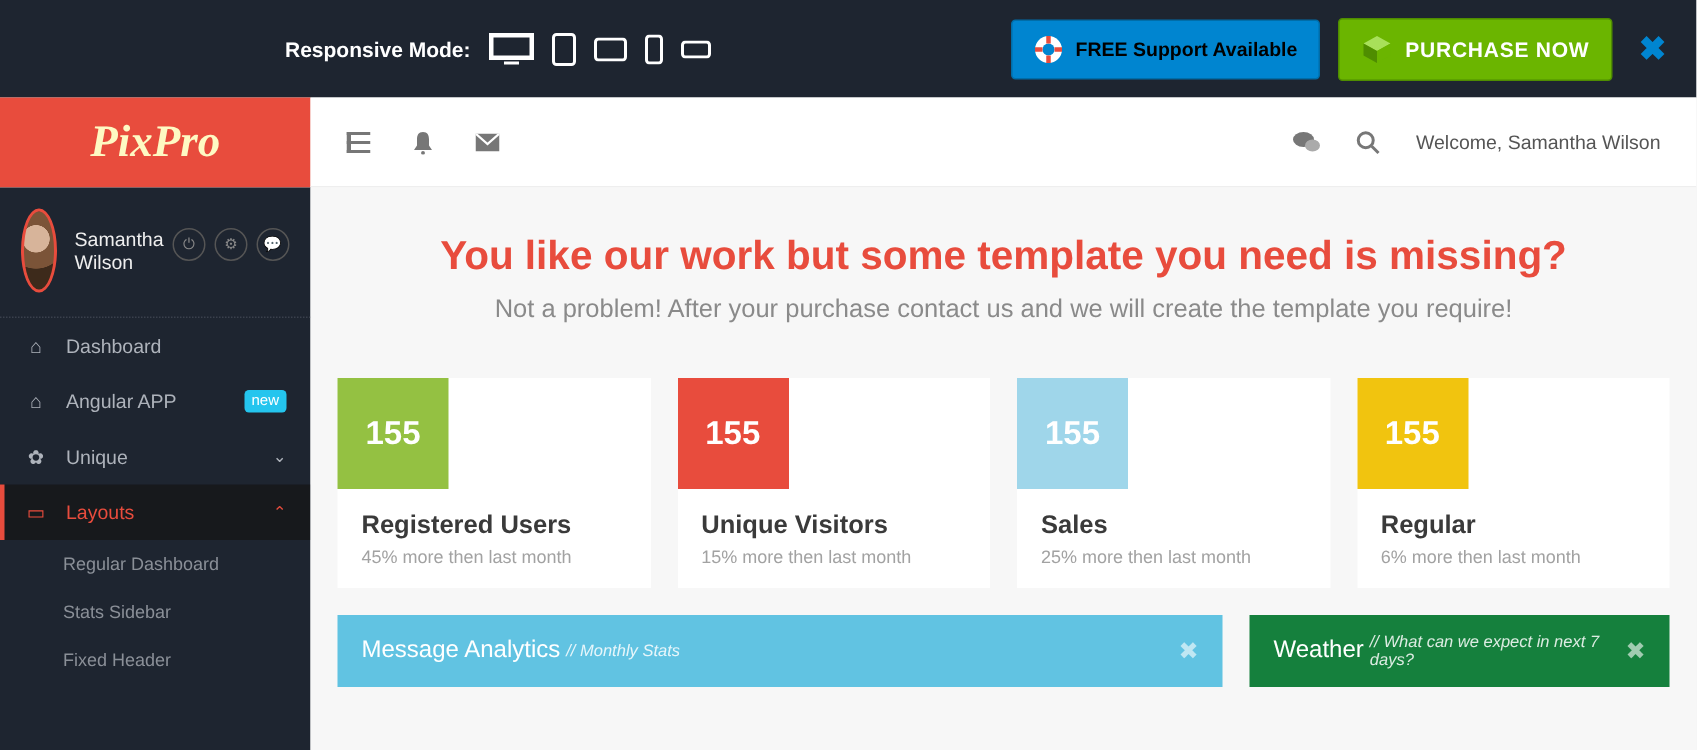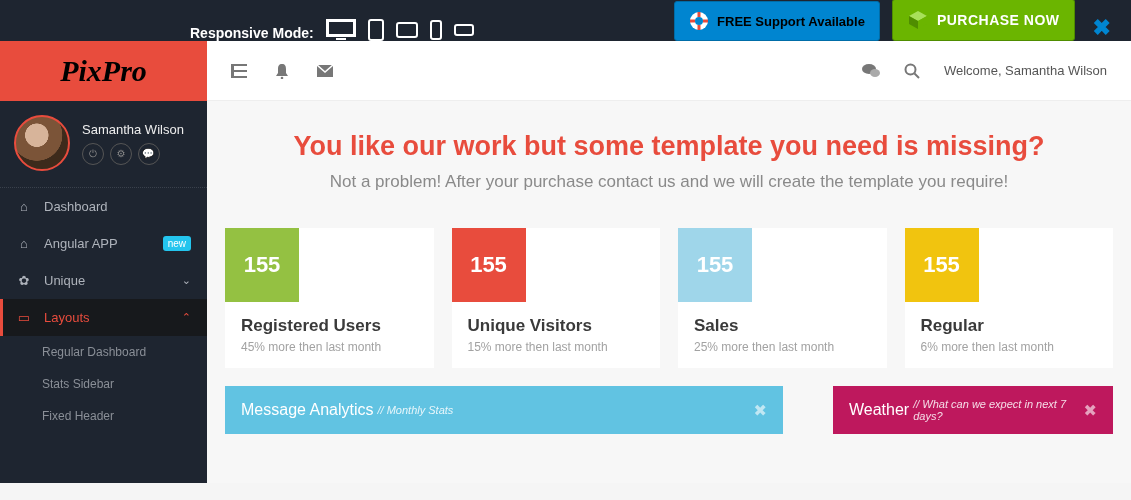--- a/index.html
+++ b/index.html
@@ -1,44 +1,44 @@
 <!DOCTYPE html>
 <html><head>
 <meta charset="utf-8">
 <style>
 * { box-sizing: border-box; margin: 0; padding: 0; }
 body { font-family: 'Segoe UI', Arial, sans-serif; background: #f5f5f5; width: 1131px; height: 500px; overflow: hidden; }
 
 
-.topbar { background: #1e2530; height: 41px; display: flex; align-items: flex-end; padding: 0 20px; color: #fff; }
+.topbar { background: #1e2530; height: 65px; display: flex; align-items: center; padding: 0 20px; color: #fff; }
 .responsive-label { font-weight: bold; font-size: 14px; margin-left: 170px; margin-right: 12px; }
 .device-icons { display: flex; gap: 12px; align-items: center; }
 .device-icons span { display: inline-flex; align-items: center; justify-content: center; cursor: pointer; }
 .topbar-spacer { flex: 1; }
 .btn-support { background: #0085d0; border: 1px solid #006da8; color: #000000; padding: 9px 14px; font-weight: bold; font-size: 13px; display: flex; align-items: center; gap: 8px; border-radius: 3px; margin-right: 12px; cursor: pointer; }
 .btn-purchase { background: #6bb500; border: 1px solid #4f8d00; color: #fff; padding: 9px 14px; font-weight: bold; font-size: 14px; display: flex; align-items: center; gap: 8px; border-radius: 3px; margin-right: 18px; cursor: pointer; letter-spacing: .5px; }
 .topbar-close { color: #0085d0; font-size: 22px; font-weight: bold; cursor: pointer; }
 
 
 .app-header { height: 60px; display: flex; }
-.logo-block { width: 207px; background: #e84c3d; display: flex; align-items: center; justify-content: center; color: #000000; font-size: 30px; font-style: italic; font-family: 'Brush Script MT', cursive; font-weight: 600; }
+.logo-block { width: 207px; background: #e84c3d; display: flex; align-items: center; justify-content: center; color: #fef9c3; font-size: 30px; font-style: italic; font-family: 'Brush Script MT', cursive; font-weight: 600; }
 .header-right { flex: 1; background: #fff; display: flex; align-items: center; padding: 0 24px; color: #5a5a5a; border-bottom: 1px solid #eee; }
 .header-icons-left { display: flex; gap: 28px; align-items: center; }
 .header-icons-left span { cursor: pointer; color: #666; position: relative; }
 .dot-alert { position: absolute; top: -3px; right: -5px; width: 7px; height: 7px; background: #e84c3d; border-radius: 50%; }
 .header-spacer { flex: 1; }
 .header-icons-right { display: flex; gap: 24px; align-items: center; color: #666; }
 .welcome-text { font-size: 13px; color: #555; }
 
 
 .layout { display: flex; height: calc(500px - 58px - 60px); }
 .sidebar { width: 207px; background: #1e2530; color: #bcbcbc; font-size: 13px; overflow: hidden; }
 .profile-row { display: flex; align-items: center; gap: 12px; padding: 14px 14px 16px 14px; border-bottom: 1px dotted #3a414c; }
 .avatar { width: 56px; height: 56px; border-radius: 50%; border: 2px solid #e84c3d; background: radial-gradient(circle at 40% 35%, #d7b49a 0 25%, #7b5438 26% 55%, #3d2a1b 56% 100%); }
-.profile-meta { display: flex; flex-direction: column; gap: 6px; }
+.profile-meta { display: flex; flex-direction: row; gap: 6px; }
 .profile-name { color: #eee; font-size: 13px; }
 .profile-actions { display: flex; gap: 6px; }
 .circ-btn { width: 22px; height: 22px; border: 1px solid #555; border-radius: 50%; display: inline-flex; align-items: center; justify-content: center; font-size: 10px; color: #888; cursor: pointer; }
 .nav { list-style: none; }
 .nav li { display: flex; align-items: center; padding: 11px 16px; gap: 12px; cursor: pointer; color: #aeb3bb; }
 .nav li.active { background: #17191c; color: #e84c3d; border-left: 3px solid #e84c3d; padding-left: 13px; }
 .nav li .icon { width: 16px; text-align: center; font-size: 13px; }
 .nav li .arrow { margin-left: auto; font-size: 11px; }
 .badge-new { background: #24c5ee; color: #fff; font-size: 10px; padding: 2px 5px; border-radius: 3px; margin-left: auto; }
 .subnav { list-style: none; }
@@ -55,21 +55,21 @@
 .stat-title { font-size: 17px; color: #3a3a3a; font-weight: 600; padding: 14px 16px 4px 16px; }
 .stat-sub { font-size: 12px; color: #a2a2a2; padding: 0 16px; }
 .c-green { background: #94c142; }
 .c-red { background: #e84c3d; }
 .c-blue { background: #9fd6ea; }
 .c-yellow { background: #f1c40f; }
 
 .panels-row { display: flex; gap: 18px; padding: 18px; }
 .panel { flex: 1; padding: 12px 16px; display: flex; align-items: center; color: #fff; }
 .panel.light { background: #61c3e2; }
-.panel.dark { background: #be185d; flex: 0 0 280px; margin-left: 32px; }
+.panel.dark { background: #15803d; flex: 0 0 280px; }
 .panel-title { font-size: 16px; font-weight: 400; }
 .panel-sub { font-size: 11px; opacity: .85; margin-left: 4px; font-style: italic; }
 .panel .close { margin-left: auto; color: rgba(255,255,255,.6); cursor: pointer; font-size: 16px; }
 
 svg { display: block; }
 </style>
 </head>
 <body>
 
 <div class="topbar">

